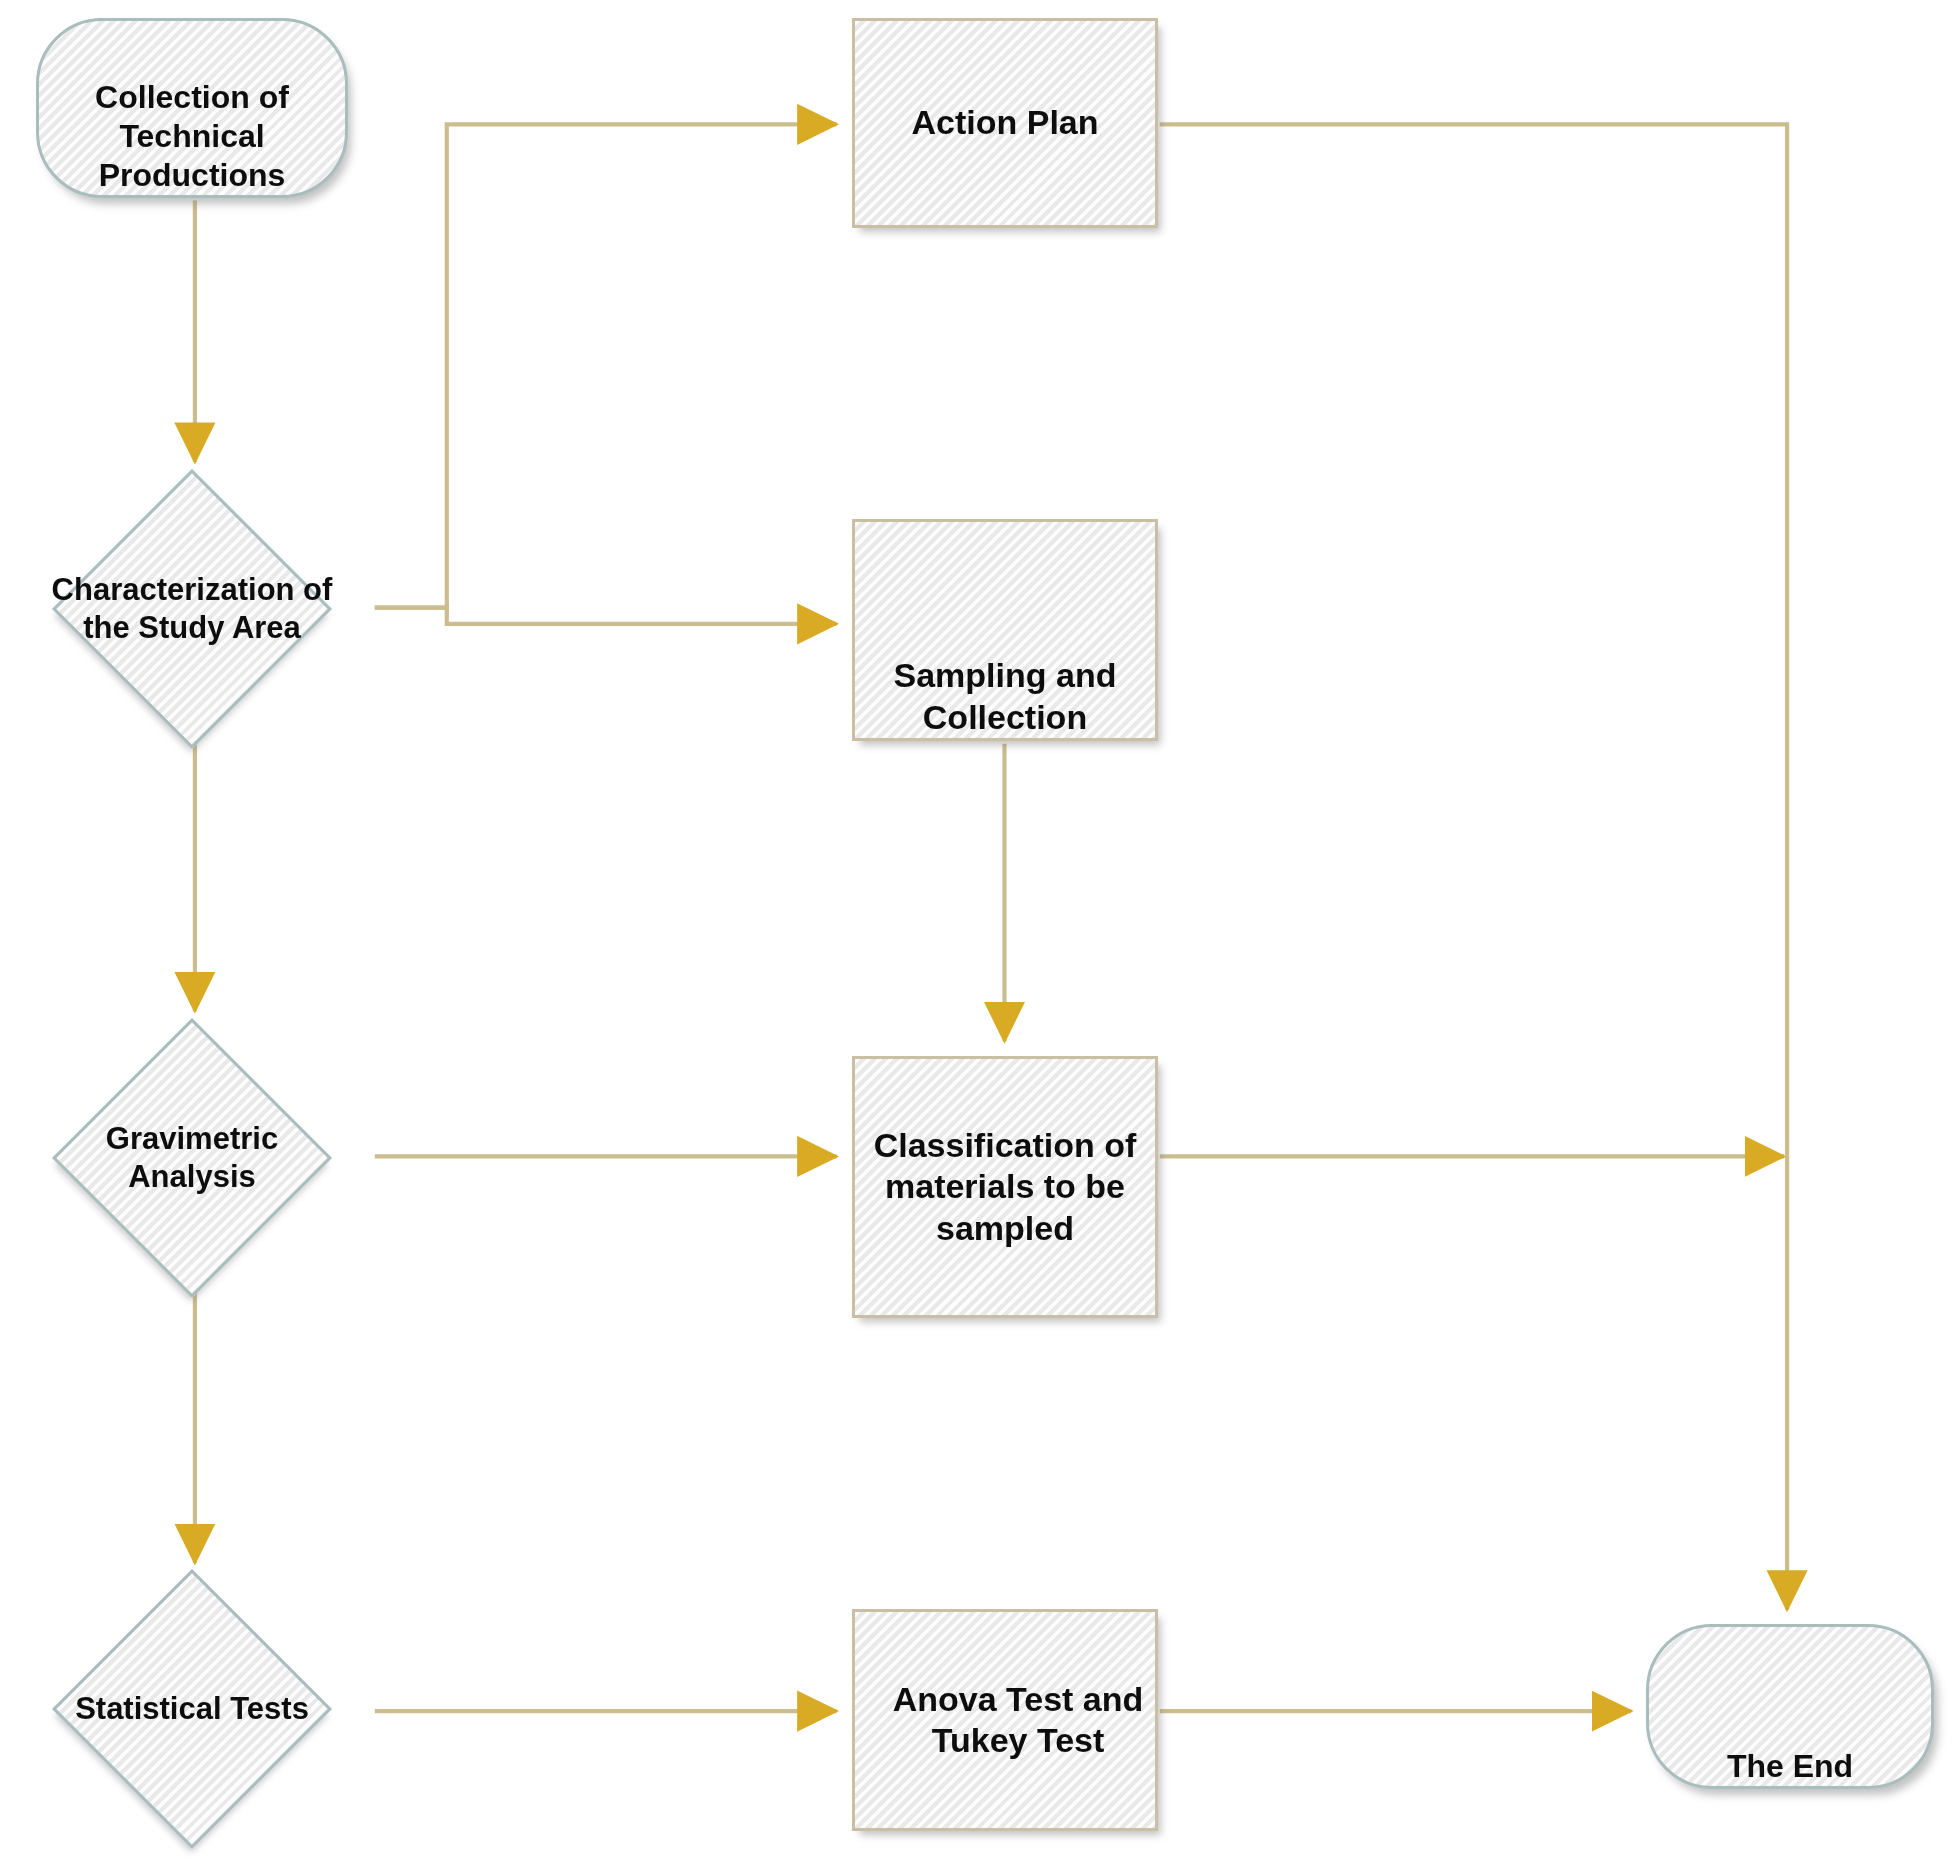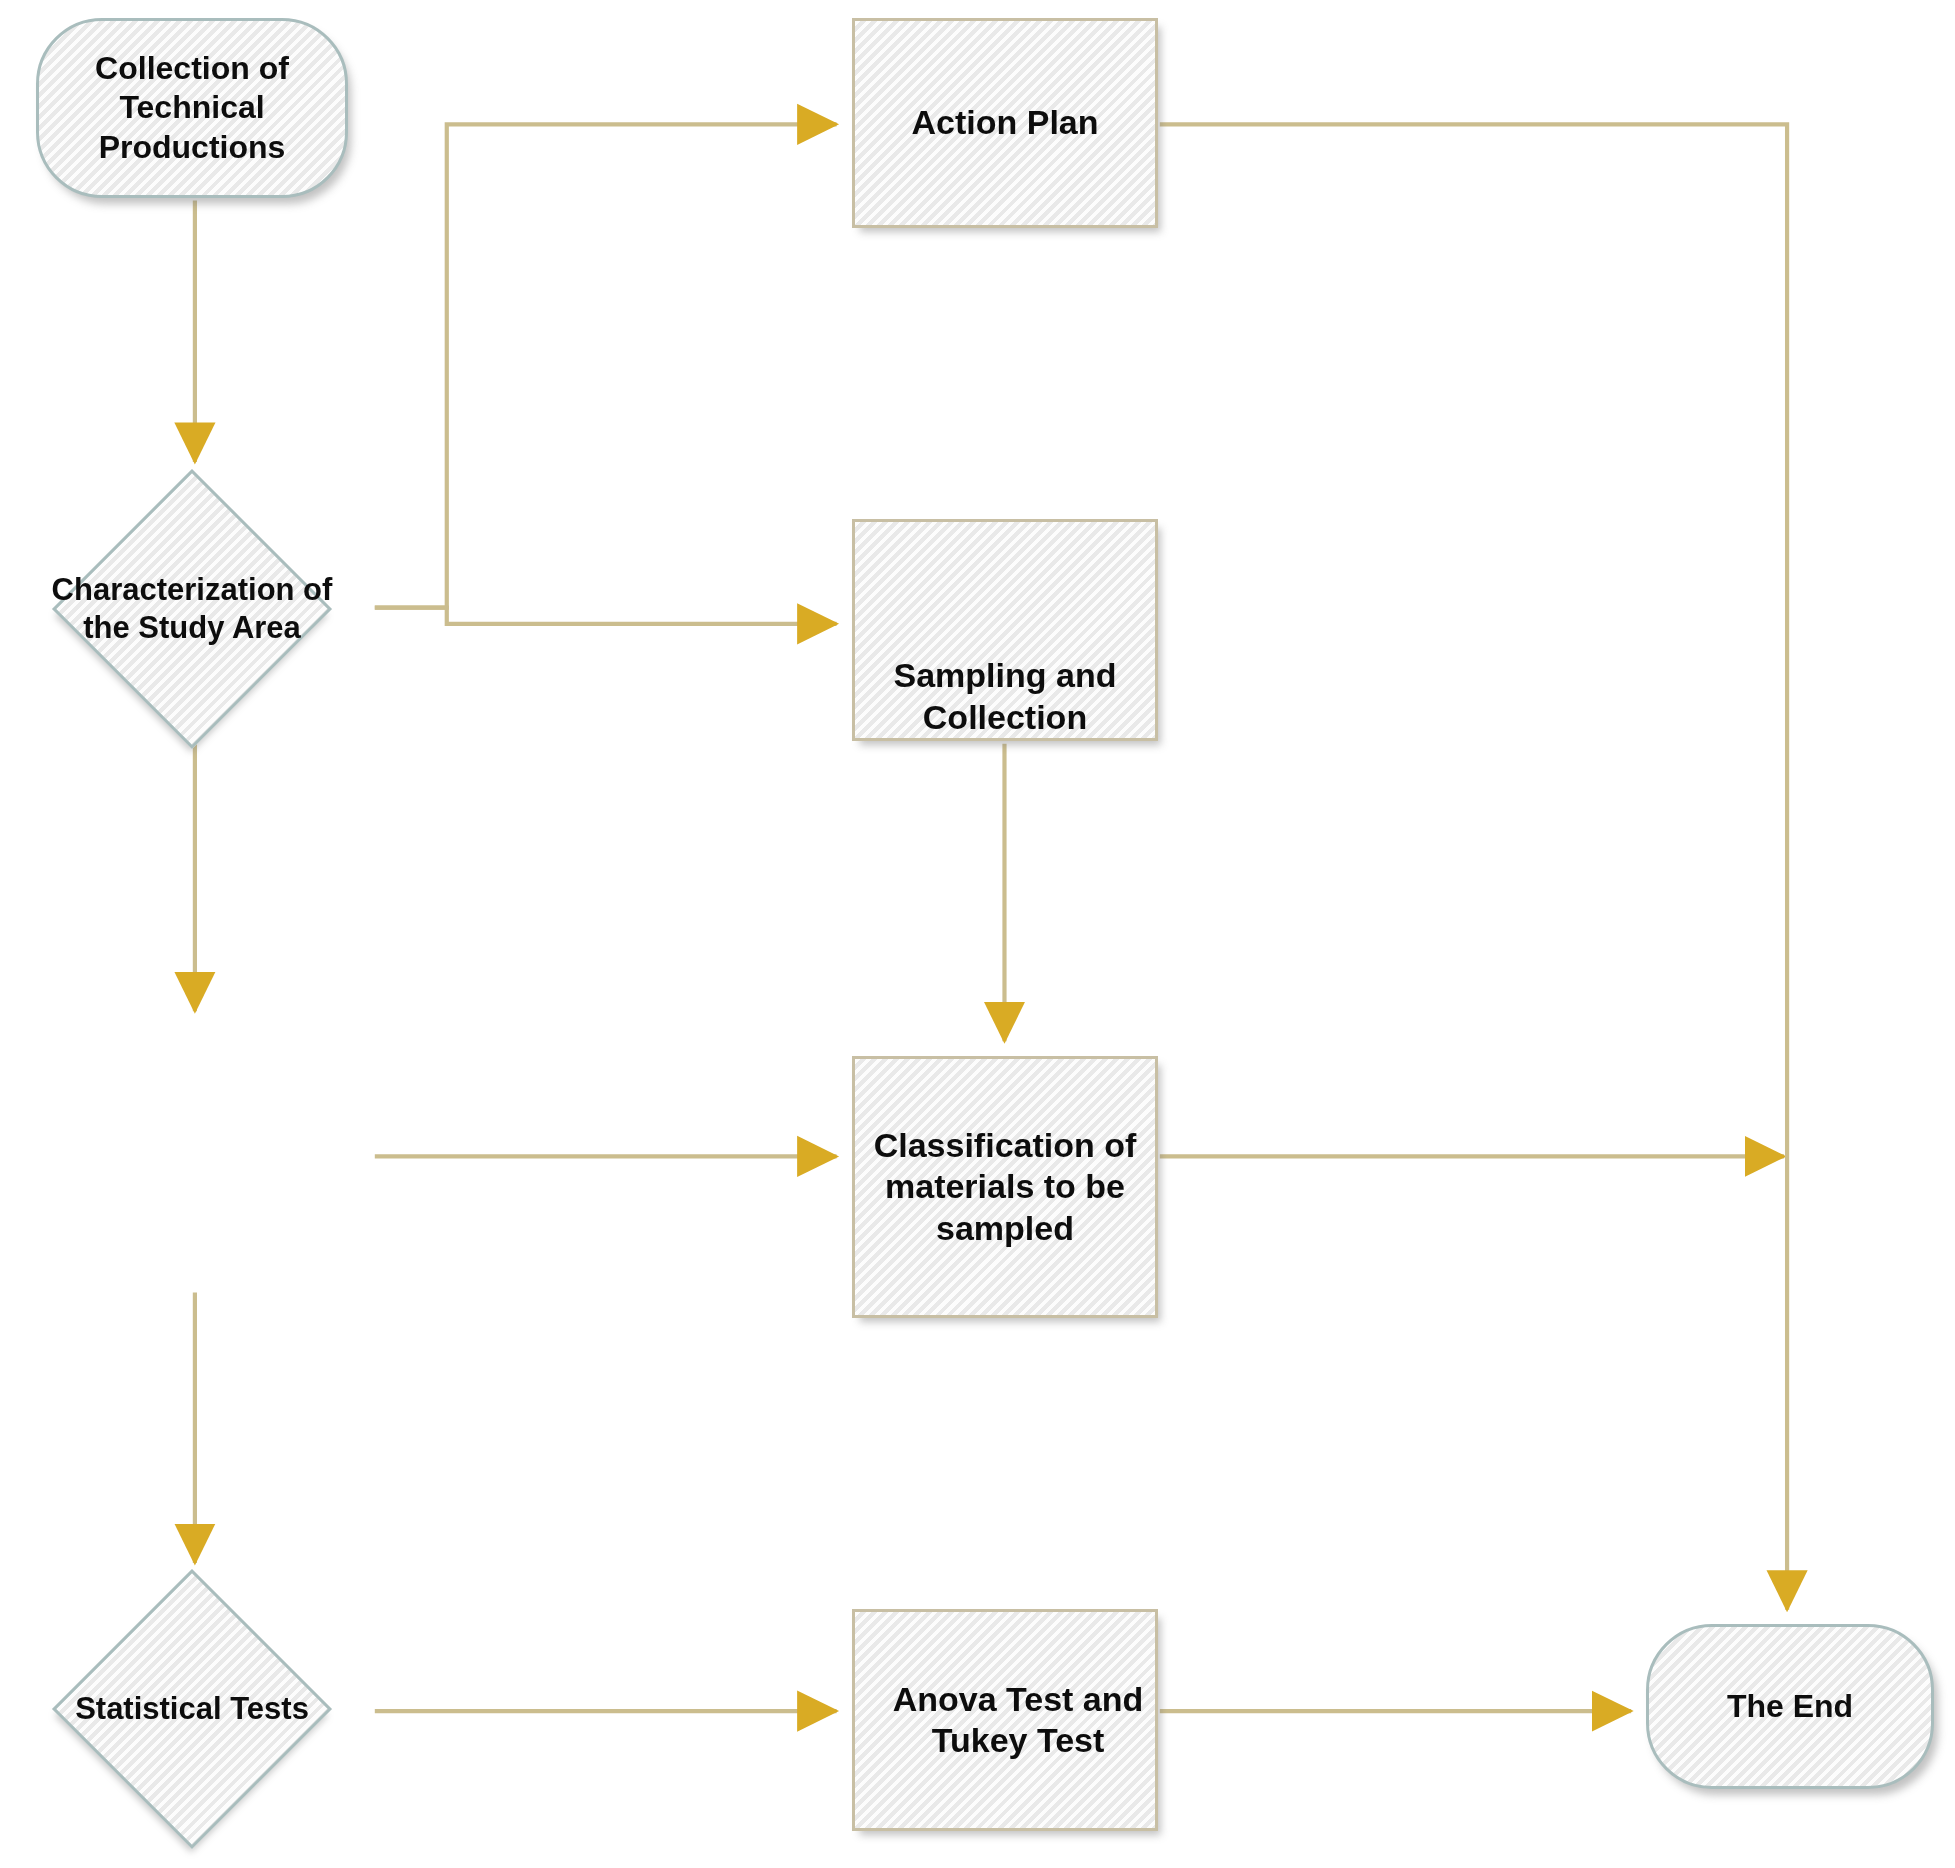--- a/index.html
+++ b/index.html
@@ -48,20 +48,21 @@
     border: 3px solid #c8bfa4;
     box-shadow: 5.4px 6.6px 7.8px -2.4px rgba(120,120,120,0.45);
     font-size: 34px;
   }
   
   .node.terminator {
     border: 3.6px solid #a9bdbd;
     border-radius: 66px;
     box-shadow: 5.4px 7.8px 9px -2.4px rgba(120,120,120,0.45);
     font-size: 32px;
+    align-items: flex-end;
   }
   
   .decision {
     position: absolute;
   }
   .decision .dia-shape {
     position: absolute;
     left: 50%;
     top: 50%;
     transform: translate(-50%, -50%) rotate(45deg);
@@ -146,20 +147,24 @@
     <div class="dia-shape" style="width:192px; height:192px;"></div>
     <div class="dia-label">Characterization of
 the Study Area</div>
   </div>
 
   <div class="node process" style="left:852px; top:519px; width:306px; height:222px;align-items:flex-end;">
     <span class="lbl">Sampling and
 Collection</span>
   </div>
 
+  <div class="decision" style="left:12px; top:1026px; width:360px; height:264px;">
+    <div class="dia-shape" style="width:192px; height:192px;"></div>
+    <div class="dia-label">Gravimetric Analysis</div>
+  </div>
 
   <div class="node process" style="left:852px; top:1056px; width:306px; height:262px;">
     <span class="lbl">Classification of
 materials to be
 sampled</span>
   </div>
 
   <div class="decision" style="left:12px; top:1577px; width:360px; height:264px;">
     <div class="dia-shape" style="width:192px; height:192px;"></div>
     <div class="dia-label">Statistical Tests</div>

